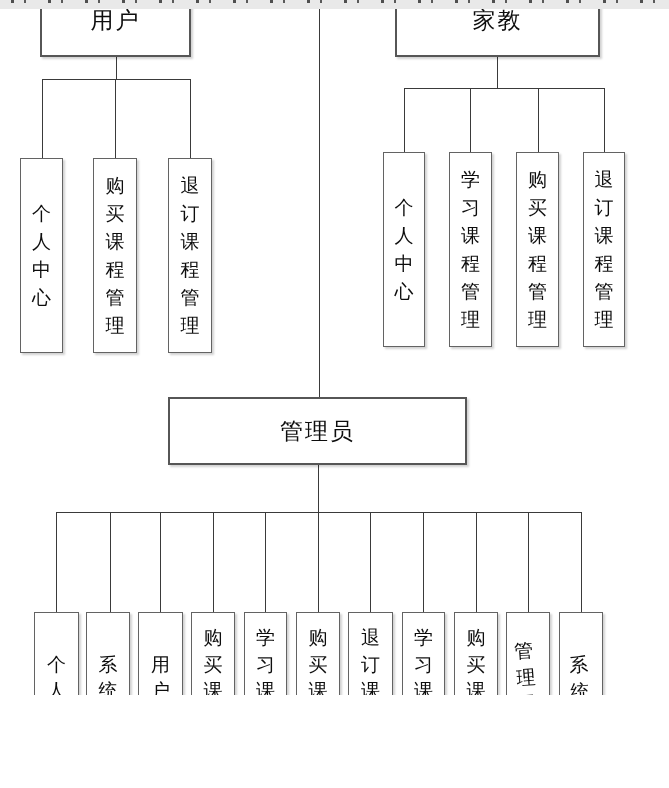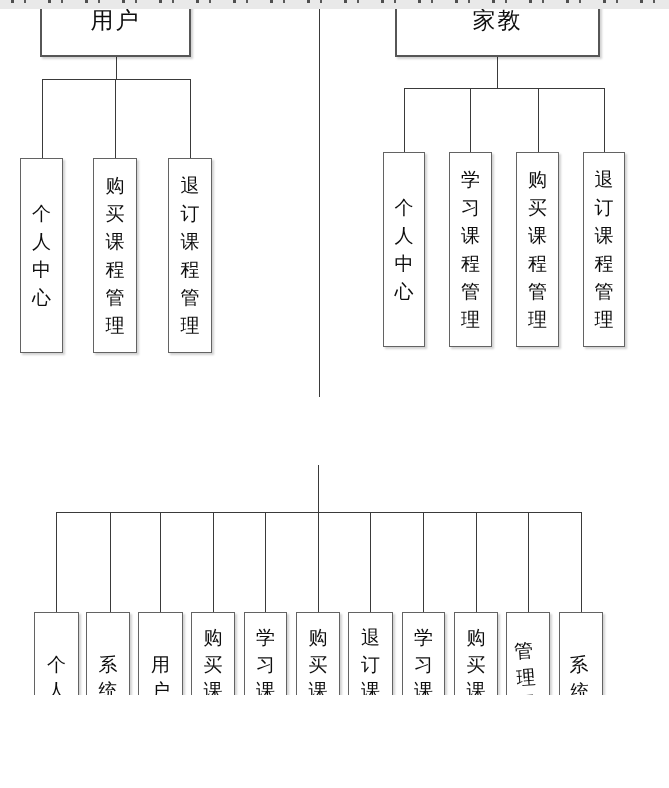--- a/index.html
+++ b/index.html
@@ -63,20 +63,23 @@
   <div class="line" style="left:476px;top:512px;width:1px;height:100px"></div>
   <div class="line" style="left:528px;top:512px;width:1px;height:100px"></div>
   <div class="line" style="left:581px;top:512px;width:1px;height:100px"></div>
 
   <div class="node parent" style="left:40px;top:-16px;width:151px;height:73px">
     <span class="ptitle">用户</span>
   </div>
   <div class="node parent" style="left:395px;top:-16px;width:205px;height:73px">
     <span class="ptitle">家教</span>
   </div>
+  <div class="node parent" style="left:168px;top:397px;width:299px;height:68px">
+    <span class="ptitle">管理员</span>
+  </div>
 
   <div class="node" style="left:20px;top:158px;width:43px;height:195px">
     <span class="vlabel">个人中心</span>
   </div>
   <div class="node" style="left:93px;top:158px;width:44px;height:195px">
     <span class="vlabel">购买课程管理</span>
   </div>
   <div class="node" style="left:168px;top:158px;width:44px;height:195px">
     <span class="vlabel">退订课程管理</span>
   </div>

